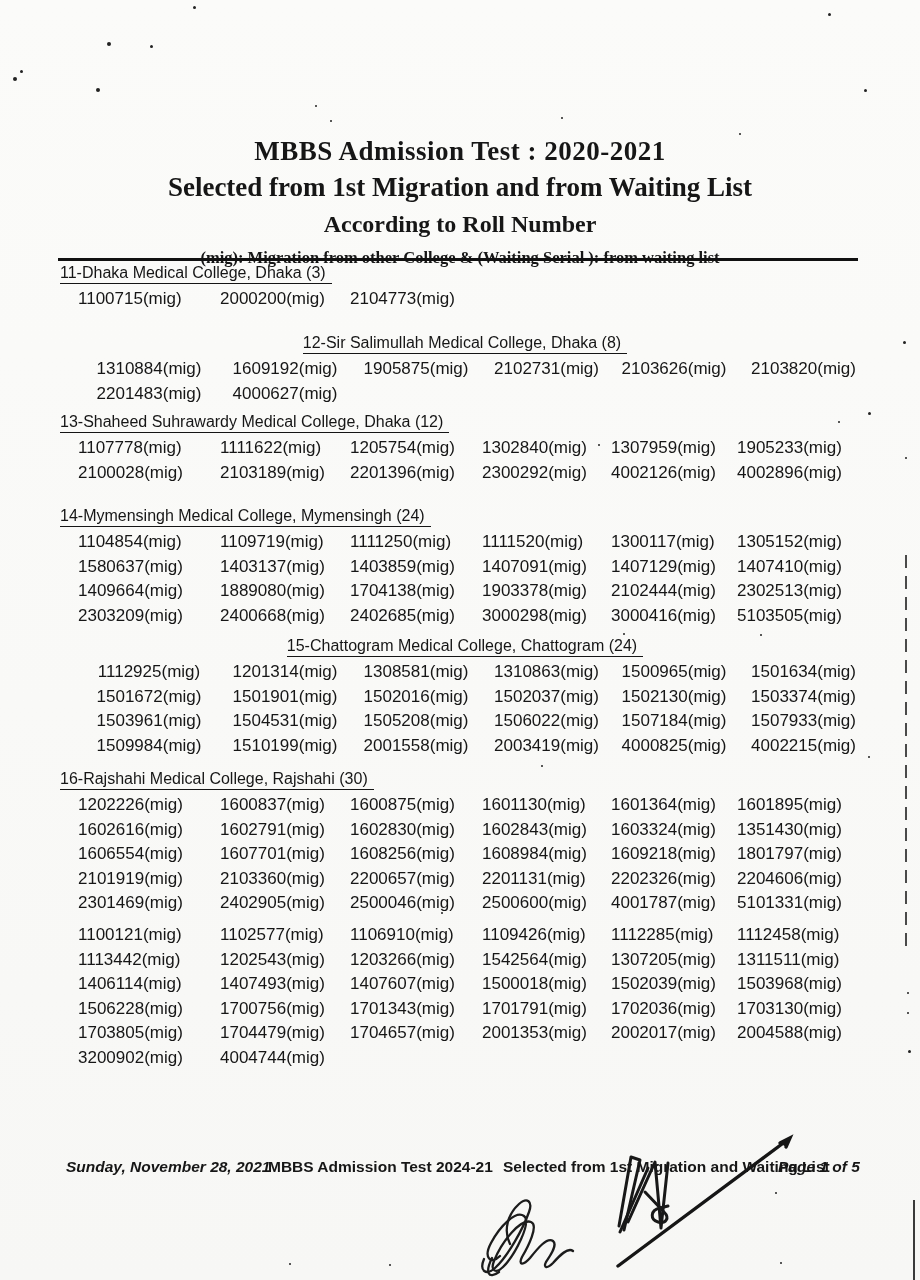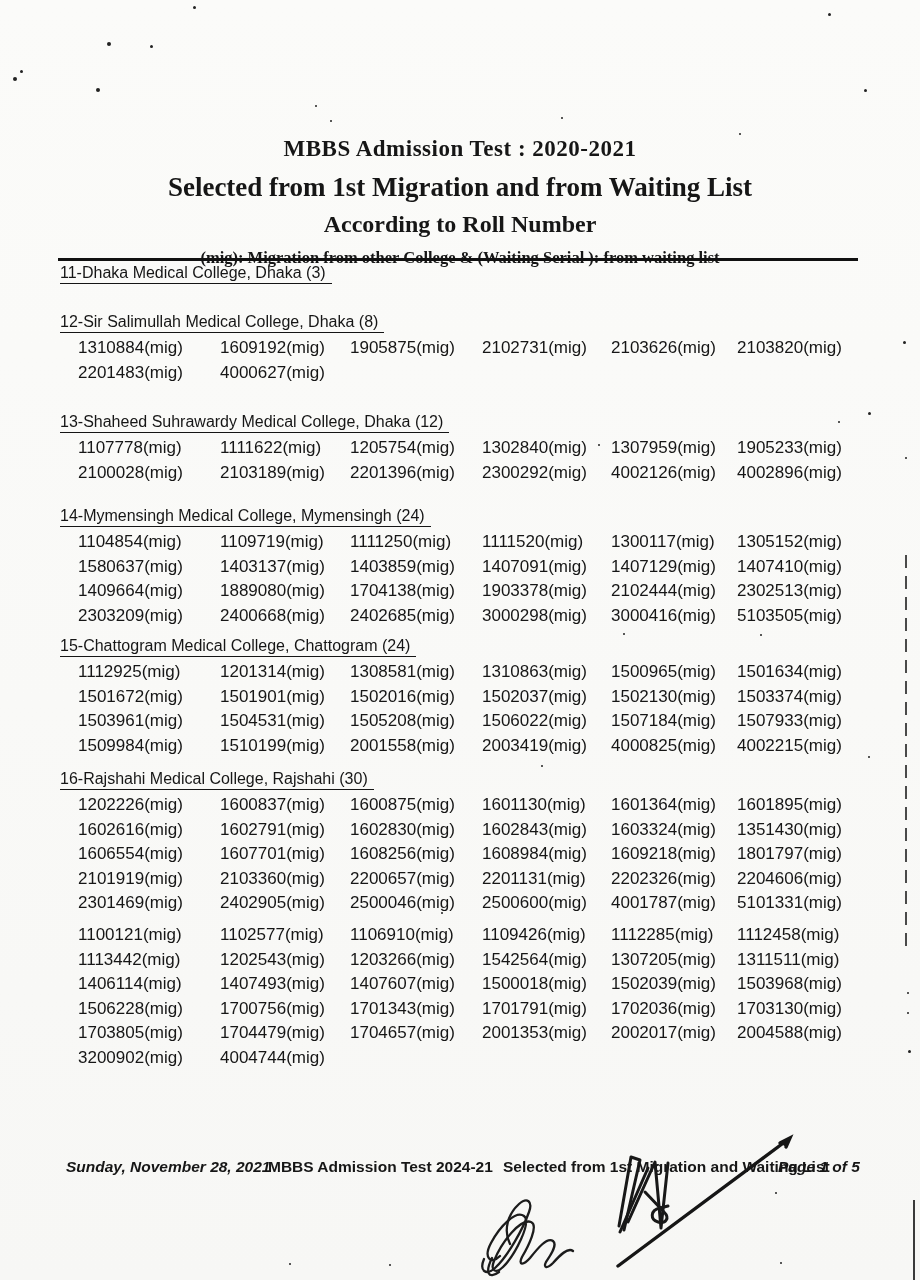--- a/index.html
+++ b/index.html
@@ -1,21 +1,21 @@
 <!DOCTYPE html>
 <html><head>
 <meta charset="utf-8">
 <style>
   html,body{margin:0;padding:0;}
   body{width:920px;height:1280px;background:#f6f6f4;font-family:"Liberation Sans",sans-serif;}
   .page{position:relative;width:920px;height:1280px;background:linear-gradient(180deg,#fbfbf9 0%,#f9f9f7 55%,#f7f7f5 100%);overflow:hidden;color:#161616;}
 
   
   .doc-header{position:absolute;left:0;top:0;width:100%;text-align:center;}
-  .doc-title{position:absolute;top:136px;left:0;width:100%;font-family:"Liberation Serif",serif;font-weight:bold;font-size:23px;letter-spacing:.5px;}
+  .doc-title{position:absolute;top:136px;left:0;width:100%;font-family:"Liberation Serif",serif;font-weight:bold;font-size:27px;letter-spacing:.5px;}
   .doc-subtitle{position:absolute;top:172px;left:0;width:100%;font-family:"Liberation Serif",serif;font-weight:bold;font-size:27px;}
   .doc-sortnote{position:absolute;top:211px;left:0;width:100%;font-family:"Liberation Serif",serif;font-weight:bold;font-size:24px;}
   .doc-legend{position:absolute;top:237px;left:0;width:100%;font-family:"Liberation Serif",serif;font-weight:bold;font-size:16.5px;margin-top:11px;}
   .header-rule{position:absolute;left:58px;top:258px;width:800px;height:3px;background:#111;box-shadow:0 3px 0 -1.5px rgba(20,20,20,.35);}
 
   
   #sections{position:absolute;left:60px;top:0;width:810px;}
   .section{position:absolute;left:0;width:100%;}
   .college-name{display:inline-block;font-size:16px;border-bottom:1.6px solid #151515;padding-right:6px;padding-bottom:1px;white-space:nowrap;}
   .rolls{display:grid;grid-template-columns:142px 130px 132px 129px 126px auto;padding-left:18px;margin-top:3px;}
@@ -42,22 +42,26 @@
   <div class="doc-header">
     <div class="doc-title">MBBS Admission Test : 2020-2021</div>
     <div class="doc-subtitle">Selected from 1st Migration and from Waiting List</div>
     <div class="doc-sortnote">According to Roll Number</div>
     <div class="doc-legend">(mig): Migration from other College &amp; (Waiting Serial ): from waiting list</div>
   </div>
 
   <div class="header-rule"></div>
 
   <div id="sections">
-      <div class="section" style="top: 264px;"><div class="college-name">11-Dhaka Medical College, Dhaka (3)</div></div>
-      <div class="section" style="top: 313px;"><div class="college-name">12-Sir Salimullah Medical College, Dhaka (8)</div><div class="rolls">
+      <div class="section" style="top: 264px;"><div class="college-name">11-Dhaka Medical College, Dhaka (3)</div><div class="rolls">
+          <span class="roll">1100715(mig)</span>
+          <span class="roll">2000200(mig)</span>
+          <span class="roll">2104773(mig)</span>
+        </div></div>
+      <div class="section" style="top: 334px; text-align: center;"><div class="college-name">12-Sir Salimullah Medical College, Dhaka (8)</div><div class="rolls">
           <span class="roll">1310884(mig)</span>
           <span class="roll">1609192(mig)</span>
           <span class="roll">1905875(mig)</span>
           <span class="roll">2102731(mig)</span>
           <span class="roll">2103626(mig)</span>
           <span class="roll">2103820(mig)</span>
           <span class="roll">2201483(mig)</span>
           <span class="roll">4000627(mig)</span>
         </div></div>
       <div class="section" style="top: 413px;"><div class="college-name">13-Shaheed Suhrawardy Medical College, Dhaka (12)</div><div class="rolls">
@@ -93,21 +97,21 @@
           <span class="roll">1903378(mig)</span>
           <span class="roll">2102444(mig)</span>
           <span class="roll">2302513(mig)</span>
           <span class="roll">2303209(mig)</span>
           <span class="roll">2400668(mig)</span>
           <span class="roll">2402685(mig)</span>
           <span class="roll">3000298(mig)</span>
           <span class="roll">3000416(mig)</span>
           <span class="roll">5103505(mig)</span>
         </div></div>
-      <div class="section" style="top: 637px;"><div class="college-name">15-Chattogram Medical College, Chattogram (24)</div><div class="rolls">
+      <div class="section" style="top: 637px; text-align: center;"><div class="college-name">15-Chattogram Medical College, Chattogram (24)</div><div class="rolls">
           <span class="roll">1112925(mig)</span>
           <span class="roll">1201314(mig)</span>
           <span class="roll">1308581(mig)</span>
           <span class="roll">1310863(mig)</span>
           <span class="roll">1500965(mig)</span>
           <span class="roll">1501634(mig)</span>
           <span class="roll">1501672(mig)</span>
           <span class="roll">1501901(mig)</span>
           <span class="roll">1502016(mig)</span>
           <span class="roll">1502037(mig)</span>

